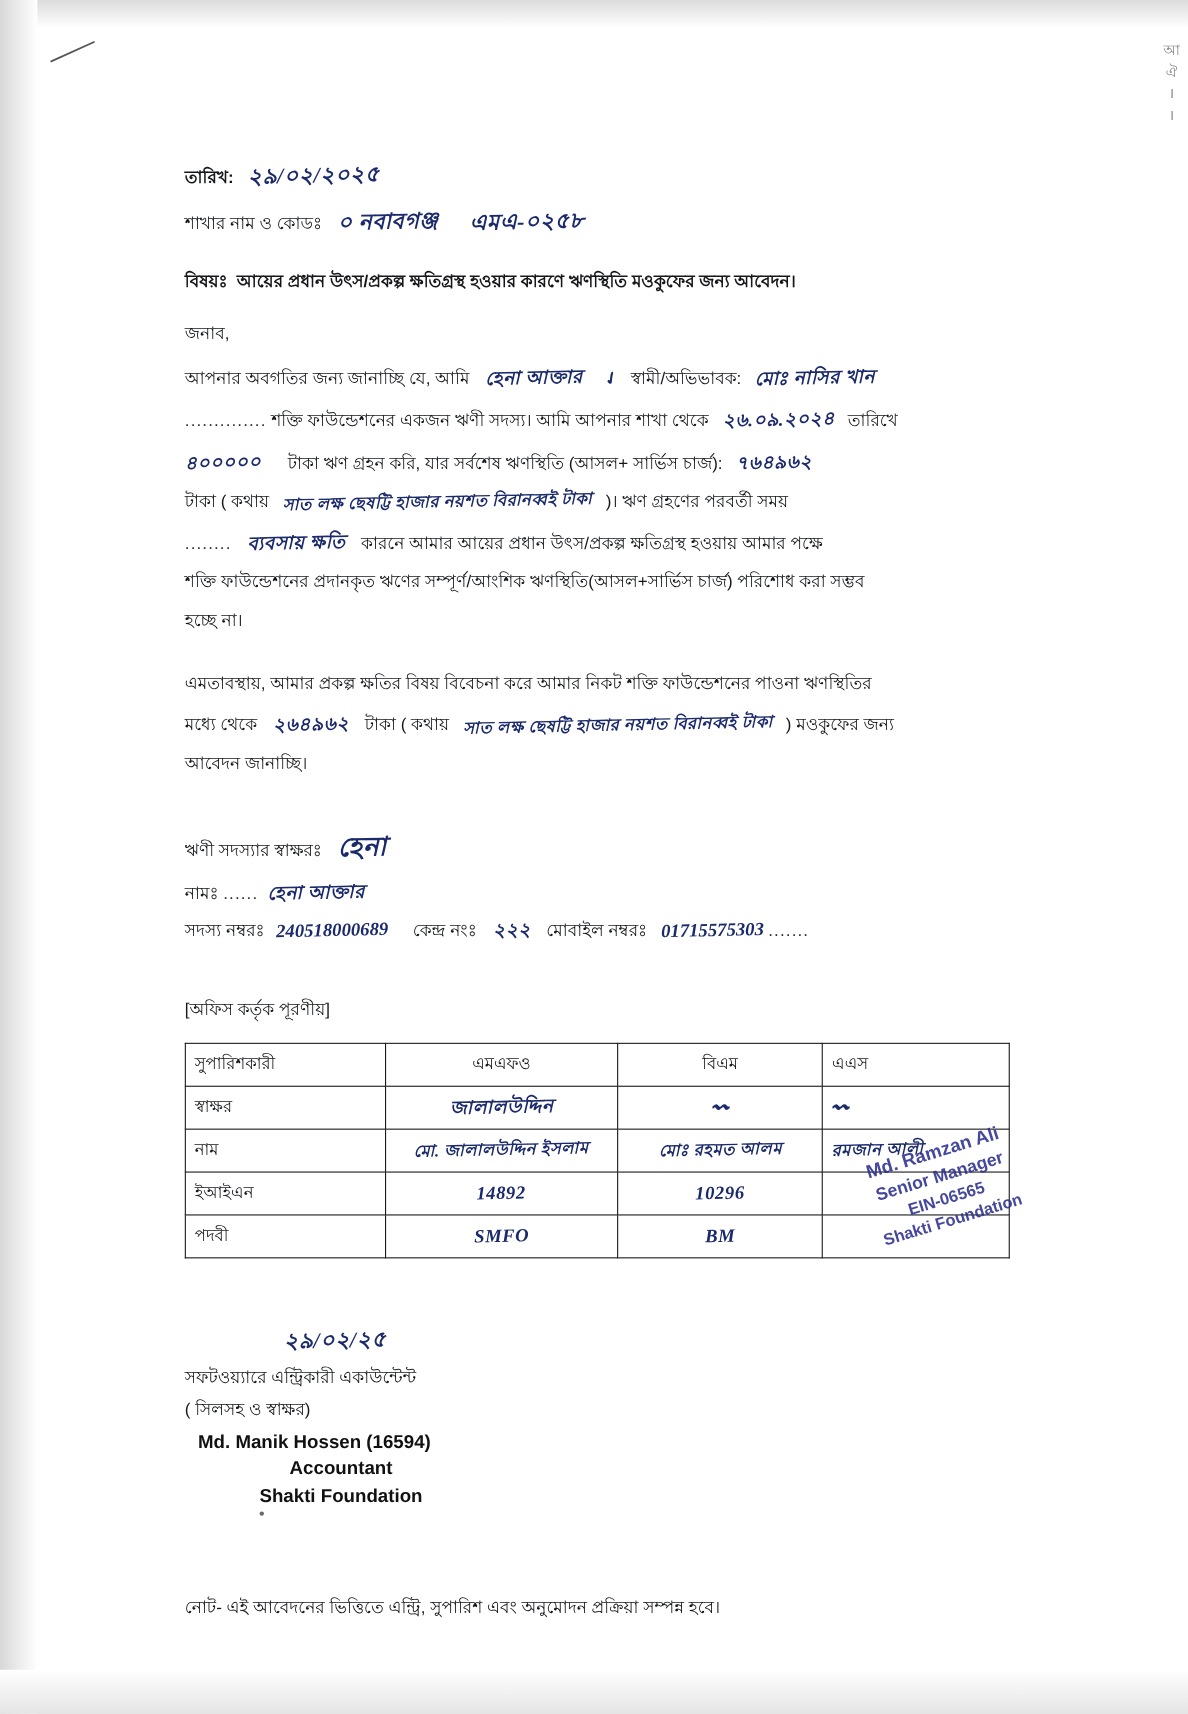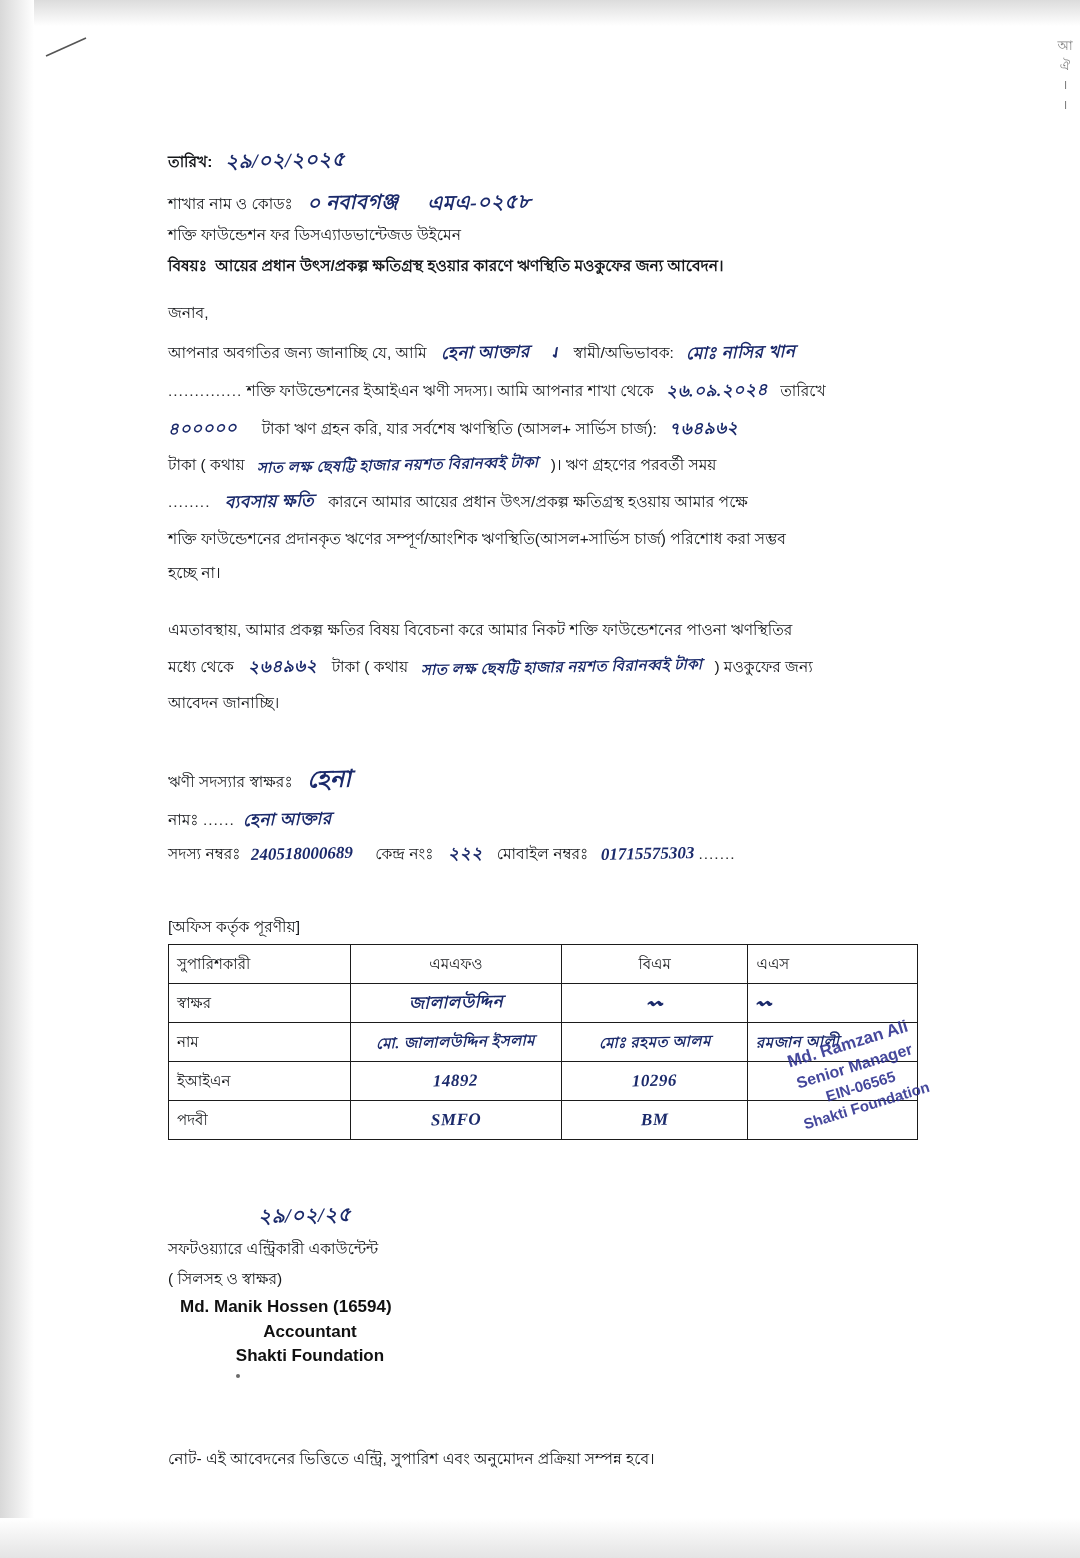--- a/index.html
+++ b/index.html
@@ -97,31 +97,31 @@
     text-align: justify;
     font-size: 15.5px;
     line-height: 2.25;
   }
   .blk { margin-top: 14px; }
 
   
   .hdr-date { margin-bottom: 4px; }
   .hdr { line-height: 1.85; }
 
-  .subject { font-weight: 700; font-size: 15.5px; }
+  .subject { margin-top: 20px; font-weight: 700; font-size: 15.5px; }
   .salute { margin-top: 16px; font-size: 15.5px; }
 
   .body-block { margin-top: 6px; }
 
   .sign-block { margin-top: 34px; line-height: 2.0; font-size: 15.5px; }
 
   .office-title { margin-top: 40px; font-size: 15.5px; }
 
   table.office {
-    margin-top: 2px;
+    margin-top: 14px;
     border-collapse: collapse;
     width: 750px;
     font-size: 15px;
   }
   table.office td {
     border: 1.6px solid #1b1b1b;
     height: 34px;
     padding: 2px 8px;
     vertical-align: middle;
     position: relative;
@@ -201,41 +201,40 @@
       <span class="lbl">তারিখ:</span>
       <span class="hw big" style="margin-left:8px">২৯/০২/২০২৫</span>
     </div>
 
     <div class="hdr">
       <div class="row-line">
         <span>শাখার নাম ও কোডঃ</span>
         <span class="hw big" style="margin-left:10px">০ নবাবগঞ্জ</span>
         <span class="hw big" style="margin-left:24px">এমএ-০২৫৮</span>
       </div>
-      <div class="row-line">শক্তি ফাউন্ডেশন ফর ডিসএ্যাডভান্টেজড উইমেন</div>
     </div>
 
     <div class="subject">
       <span>বিষয়ঃ</span>
       <span style="margin-left:4px">আয়ের প্রধান উৎস/প্রকল্প ক্ষতিগ্রস্থ হওয়ার কারণে ঋণস্থিতি মওকুফের জন্য আবেদন।</span>
     </div>
 
     <div class="salute">জনাব,</div>
 
     <div class="body-block para">
       <div class="row-line">
         <span>আপনার অবগতির জন্য জানাচ্ছি যে, আমি</span>
         <span class="hw mid" style="margin:0 10px">হেনা আক্তার</span>
         <span class="tick" style="margin:0 6px">✓</span>
         <span>স্বামী/অভিভাবক:</span>
         <span class="hw mid" style="margin-left:8px">মোঃ নাসির খান</span>
       </div>
       <div class="row-line">
         <span class="dotfill">..............</span>
-        <span>শক্তি ফাউন্ডেশনের ইআইএন ঋণী সদস্য। আমি আপনার শাখা থেকে</span>
+        <span>শক্তি ফাউন্ডেশনের একজন ঋণী সদস্য। আমি আপনার শাখা থেকে</span>
         <span class="hw mid" style="margin:0 8px">২৬.০৯.২০২৪</span>
         <span>তারিখে</span>
       </div>
       <div class="row-line">
         <span class="hw mid">৪০০০০০</span>
         <span style="margin-left:20px">টাকা ঋণ গ্রহন করি, যার সর্বশেষ ঋণস্থিতি (আসল+ সার্ভিস চার্জ):</span>
         <span class="hw mid" style="margin-left:8px">৭৬৪৯৬২</span>
       </div>
       <div class="row-line">
         <span>টাকা ( কথায়</span>

